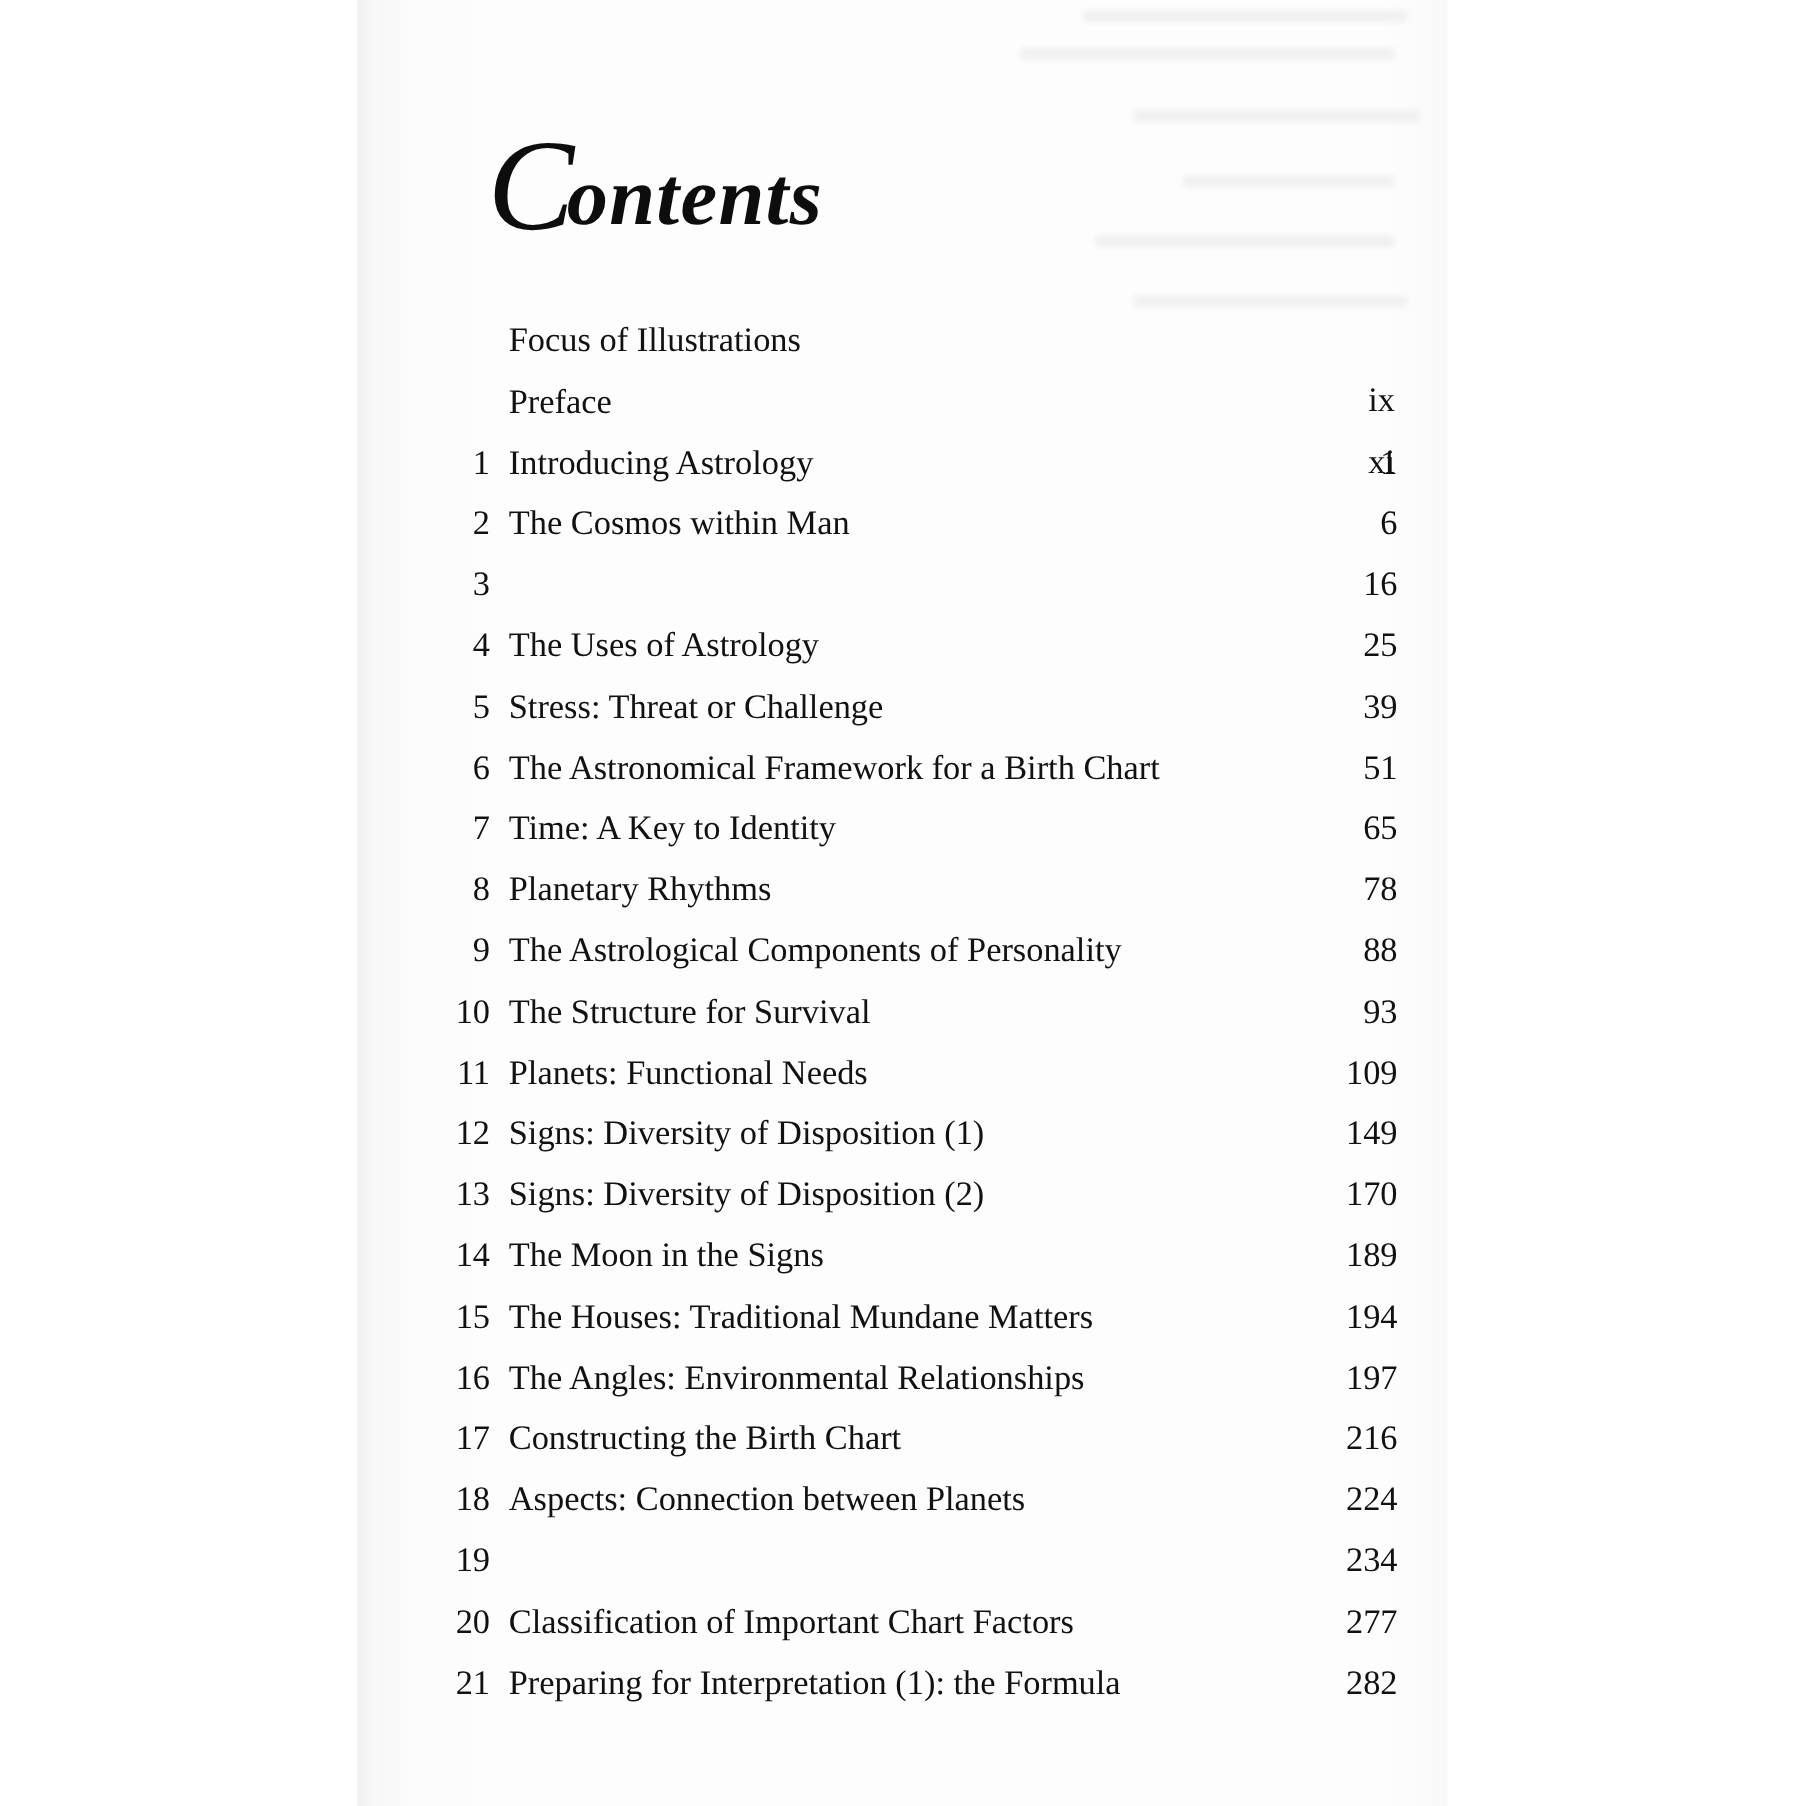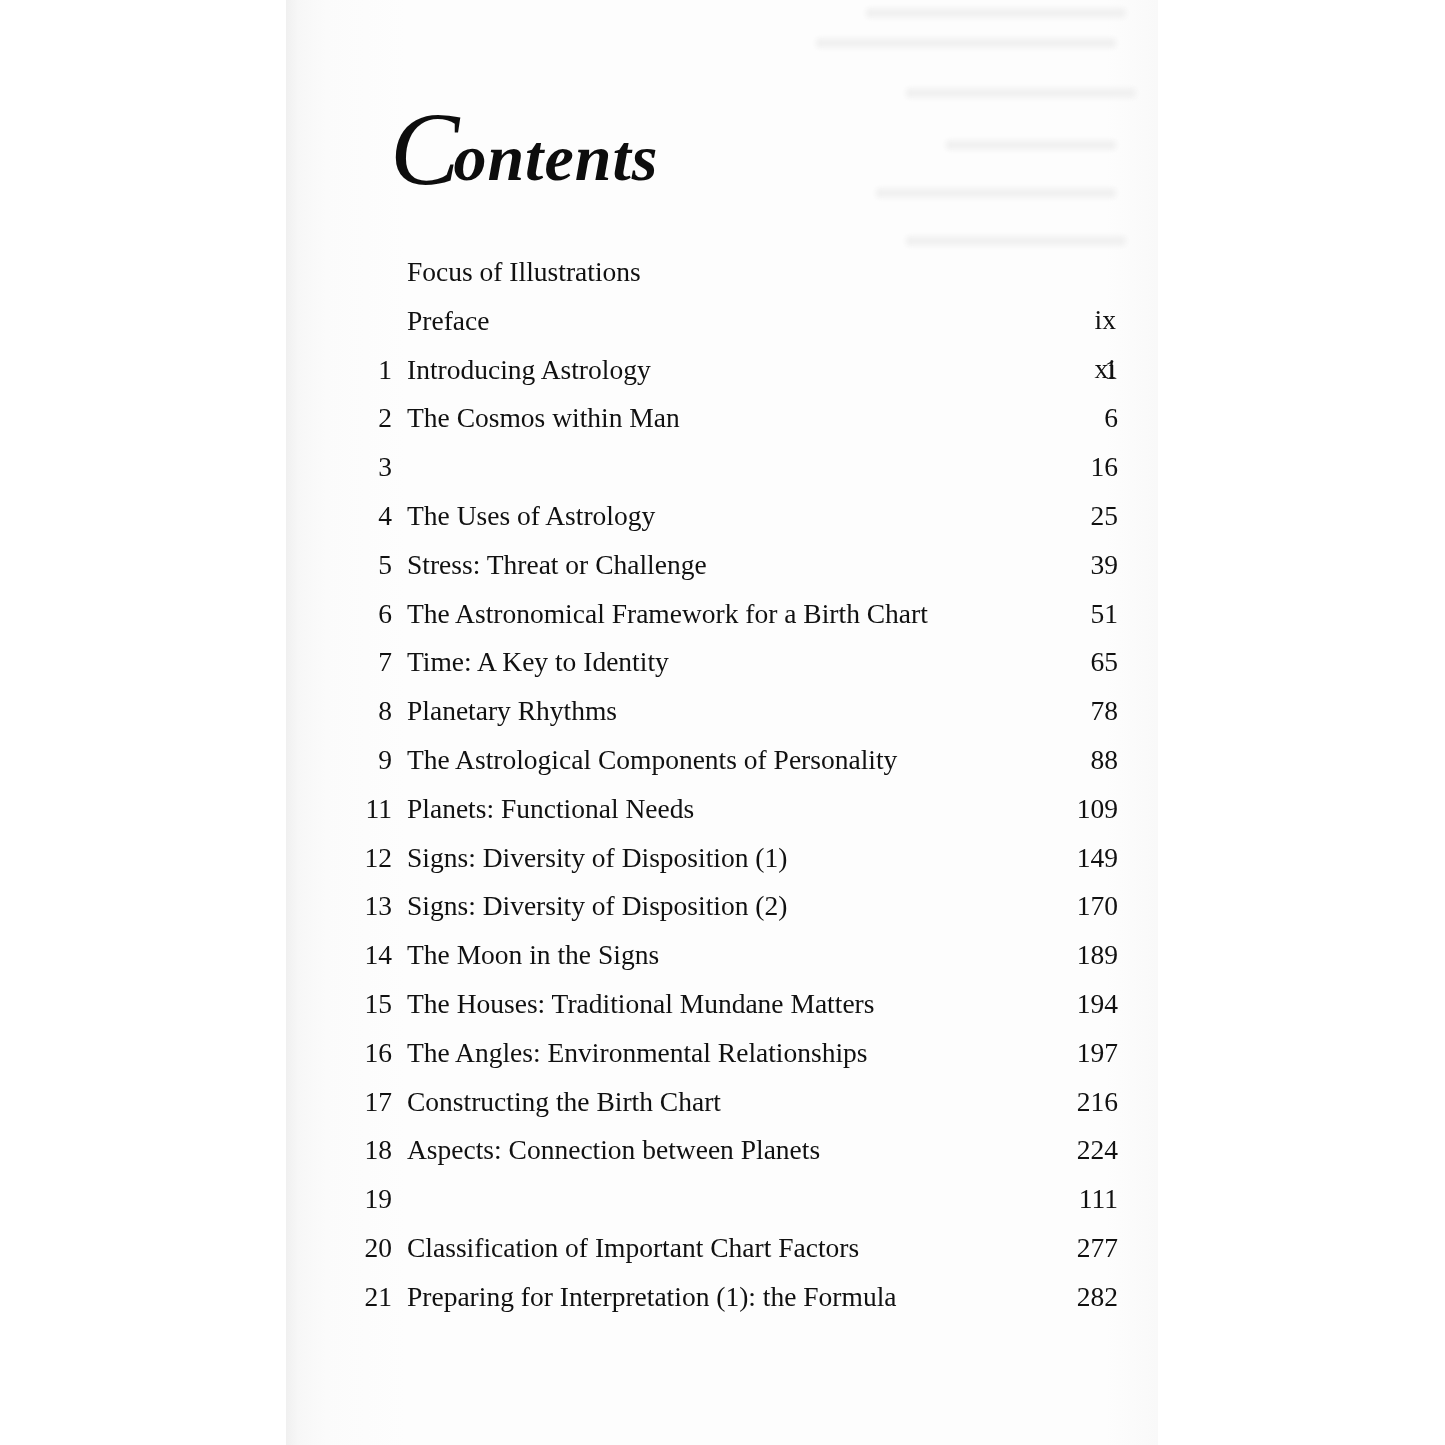--- a/index.html
+++ b/index.html
@@ -153,20 +153,25 @@
         <span class="num">8</span>
         <span class="label">Planetary Rhythms</span>
         <span class="pg">78</span>
       </div>
       <div class="row">
         <span class="num">9</span>
         <span class="label">The Astrological Components of Personality</span>
         <span class="pg">88</span>
       </div>
       <div class="row">
+        <span class="num">10</span>
+        <span class="label">The Structure for Survival</span>
+        <span class="pg">93</span>
+      </div>
+      <div class="row">
         <span class="num">11</span>
         <span class="label">Planets: Functional Needs</span>
         <span class="pg">109</span>
       </div>
       <div class="row">
         <span class="num">12</span>
         <span class="label">Signs: Diversity of Disposition (1)</span>
         <span class="pg">149</span>
       </div>
       <div class="row">
@@ -194,21 +199,21 @@
         <span class="label">Constructing the Birth Chart</span>
         <span class="pg">216</span>
       </div>
       <div class="row">
         <span class="num">18</span>
         <span class="label">Aspects: Connection between Planets</span>
         <span class="pg">224</span>
       </div>
       <div class="row">
         <span class="num">19</span>
-        <span class="pg">111</span>
+        <span class="pg">234</span>
       </div>
       <div class="row">
         <span class="num">20</span>
         <span class="label">Classification of Important Chart Factors</span>
         <span class="pg">277</span>
       </div>
       <div class="row">
         <span class="num">21</span>
         <span class="label">Preparing for Interpretation (1): the Formula</span>
         <span class="pg">282</span>

